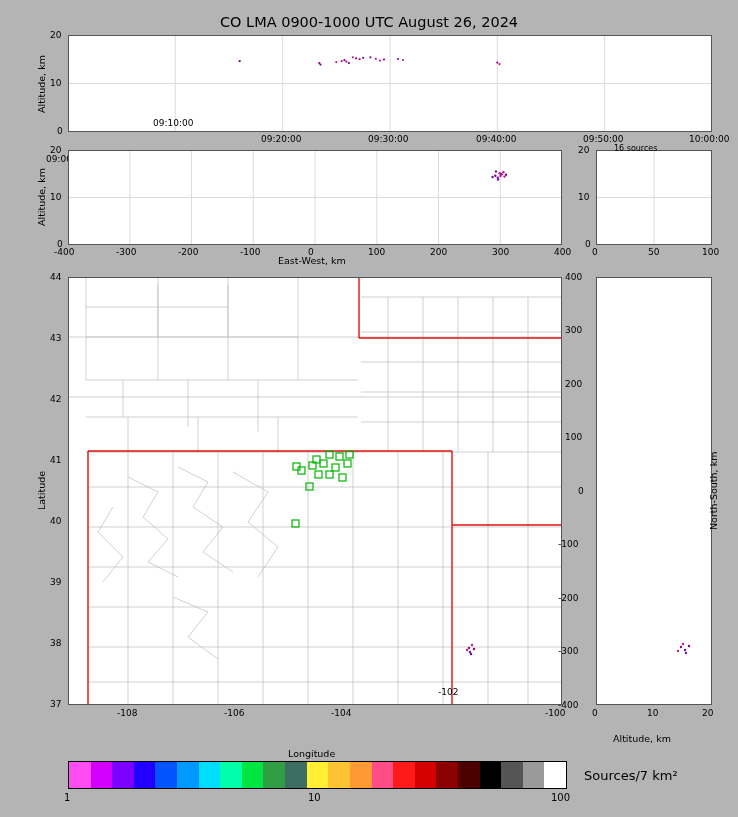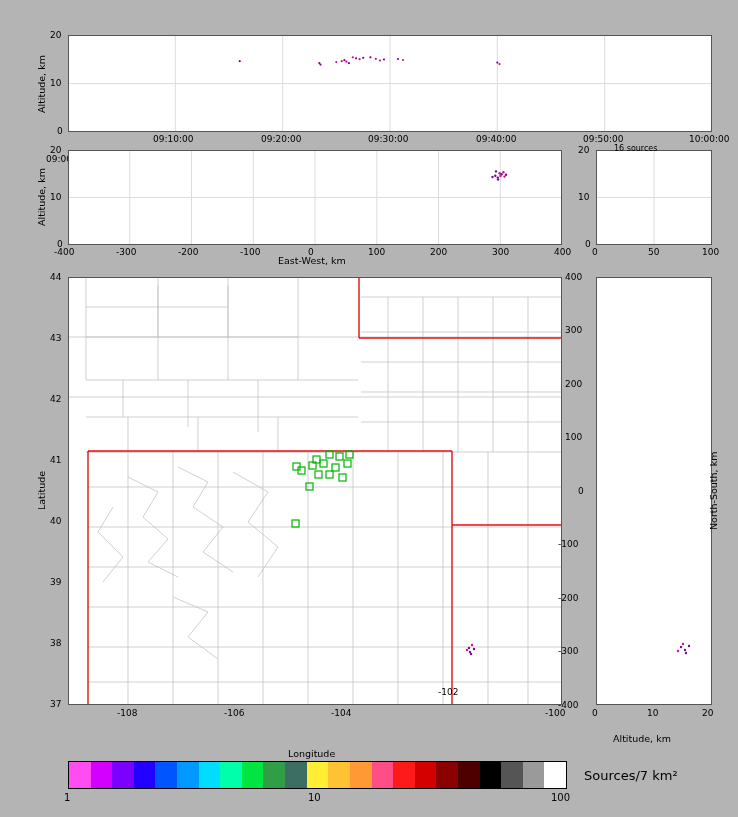--- a/index.html
+++ b/index.html
@@ -77,20 +77,21 @@
     font-size: 8px;
     color: #000000;
   }
   svg { display: block; }
 </style>
 </head>
 <body>
 
 <div id="root">
 
+  <div class="title">CO LMA 0900-1000 UTC August 26, 2024</div>
 
   <div class="panel-bg" style="left:68px; top:35px; width:644px; height:97px;"></div>
   <svg style="position:absolute; left:68px; top:35px;" width="644" height="97">
     <g stroke="#dcdcdc" stroke-width="1">
       <line x1="0" y1="48.5" x2="644" y2="48.5"></line>
       <line x1="107.3" y1="0" x2="107.3" y2="97"></line>
       <line x1="214.7" y1="0" x2="214.7" y2="97"></line>
       <line x1="322" y1="0" x2="322" y2="97"></line>
       <line x1="429.3" y1="0" x2="429.3" y2="97"></line>
       <line x1="536.7" y1="0" x2="536.7" y2="97"></line>
@@ -117,21 +118,21 @@
       <circle cx="330" cy="24.0" r="1.1" fill="#6a0dad"></circle>
       <circle cx="335" cy="25.0" r="1.1" fill="#c71585"></circle>
     </g>
     <rect x="0.5" y="0.5" width="643" height="96" fill="none" stroke="#555555" stroke-width="1"></rect>
   </svg>
   <div class="tick-label" style="left:50px; top:30px;">20</div>
   <div class="tick-label" style="left:50px; top:78px;">10</div>
   <div class="tick-label" style="left:57px; top:126px;">0</div>
   <div class="axis-label rot90" style="left:36px; top:113px;">Altitude, km</div>
   <div class="tick-label" style="left:46px; top:134px;margin-top:20px;">09:00:00</div>
-  <div class="tick-label" style="left:153px; top:134px;">09:10:00</div>
+  <div class="tick-label" style="left:153px; top:118px;">09:10:00</div>
   <div class="tick-label" style="left:261px; top:134px;">09:20:00</div>
   <div class="tick-label" style="left:368px; top:134px;">09:30:00</div>
   <div class="tick-label" style="left:476px; top:134px;">09:40:00</div>
   <div class="tick-label" style="left:583px; top:134px;">09:50:00</div>
   <div class="tick-label" style="left:689px; top:134px;">10:00:00</div>
 
   <div class="panel-bg" style="left:68px; top:150px; width:494px; height:95px;"></div>
   <svg style="position:absolute; left:68px; top:150px;" width="494" height="95">
     <g stroke="#dcdcdc" stroke-width="1">
       <line x1="0" y1="47.5" x2="494" y2="47.5"></line>

